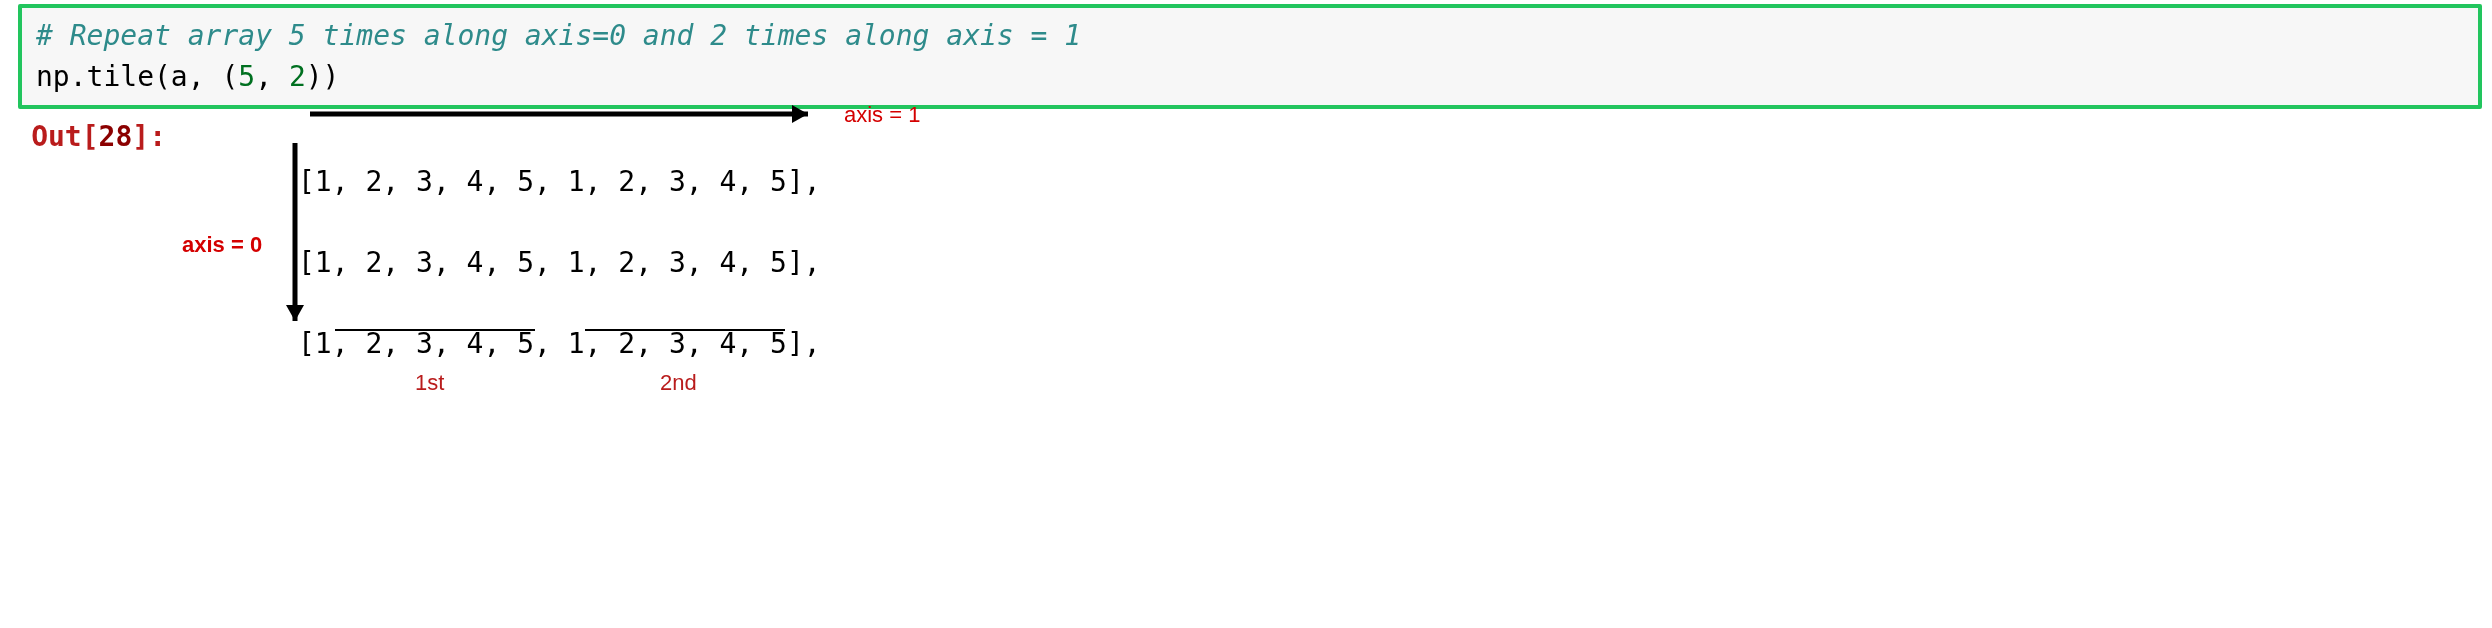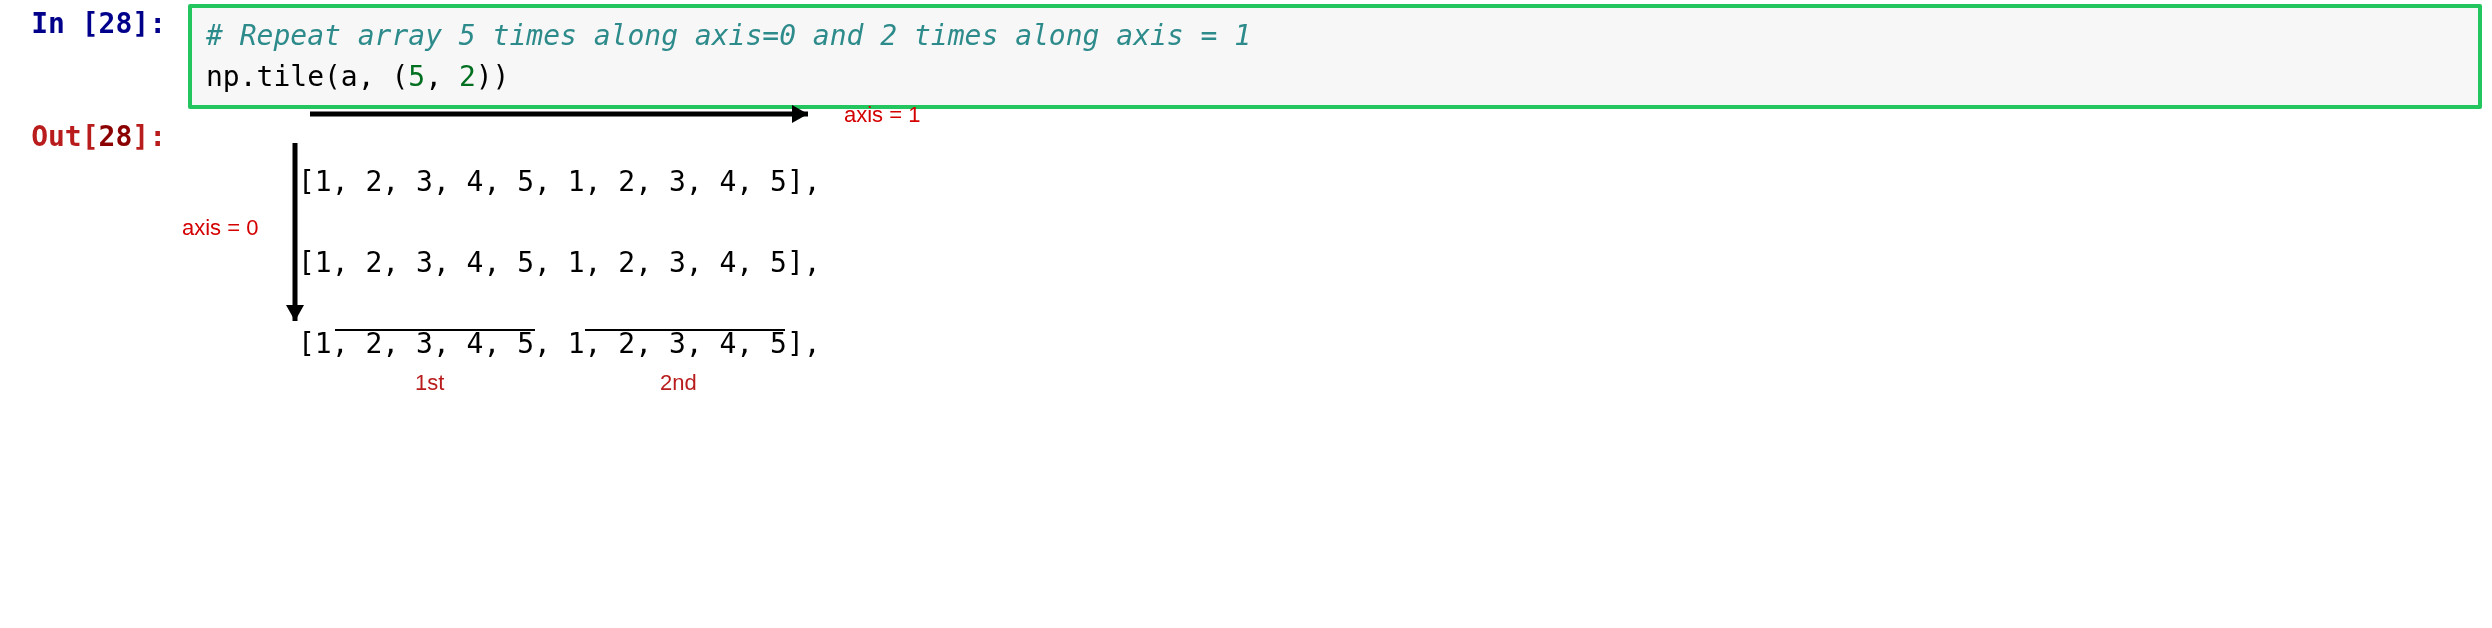--- a/index.html
+++ b/index.html
@@ -66,23 +66,20 @@
   .ubrace {
     position: absolute;
     border-top: 2px solid #000;
     height: 0;
   }
 </style>
 </head>
 <body>
 
 <div class="cell">
-  <div class="prompt in-prompt">
-    <span class="kw">In</span><span class="kw"> [</span><span class="num">28</span><span class="kw">]:</span>
-  </div>
   <div class="code-area"><span class="tok-comment"># Repeat array 5 times along axis=0 and 2 times along axis = 1</span>
 <span class="tok-call">np.tile(a, (</span><span class="tok-num">5</span><span class="tok-call">, </span><span class="tok-num">2</span><span class="tok-call">))</span></div>
 </div>
 
 <div class="cell" style="padding-top:8px;">
   <div class="prompt out-prompt">
     <span class="kw">Out</span><span class="kw">[</span><span class="num">28</span><span class="kw">]:</span>
   </div>
   <div class="out-area" id="out-area">
 <span class="out-line"><span class="row-pad">       </span><span>[1, 2, 3, 4, 5, 1, 2, 3, 4, 5],</span></span>
@@ -94,21 +91,21 @@
       <line x1="0" y1="15" x2="498" y2="15" stroke="#000" stroke-width="5"></line>
       <polygon points="498,15 482,6 482,24" fill="#000"></polygon>
     </svg>
     <span class="anno anno-red" style="left:664px; top:-18px;">axis = 1</span>
 
     
     <svg class="arrow" style="left:100px; top:26px; width:30px; height:190px;">
       <line x1="15" y1="0" x2="15" y2="178" stroke="#000" stroke-width="5"></line>
       <polygon points="15,178 6,162 24,162" fill="#000"></polygon>
     </svg>
-    <span class="anno anno-red" style="left:2px; top:95px;">axis = 0</span>
+    <span class="anno anno-red" style="left:2px; top:112px;font-weight:bold;">axis = 0</span>
 
     
     <span class="ubrace" style="left:155px; top:212px; width:200px;"></span>
     <span class="anno anno-black" style="left:235px; top:214px;">1st</span>
 
     <span class="ubrace" style="left:405px; top:212px; width:200px;"></span>
     <span class="anno anno-black" style="left:480px; top:214px;">2nd</span>
   </div>
 </div>
 

